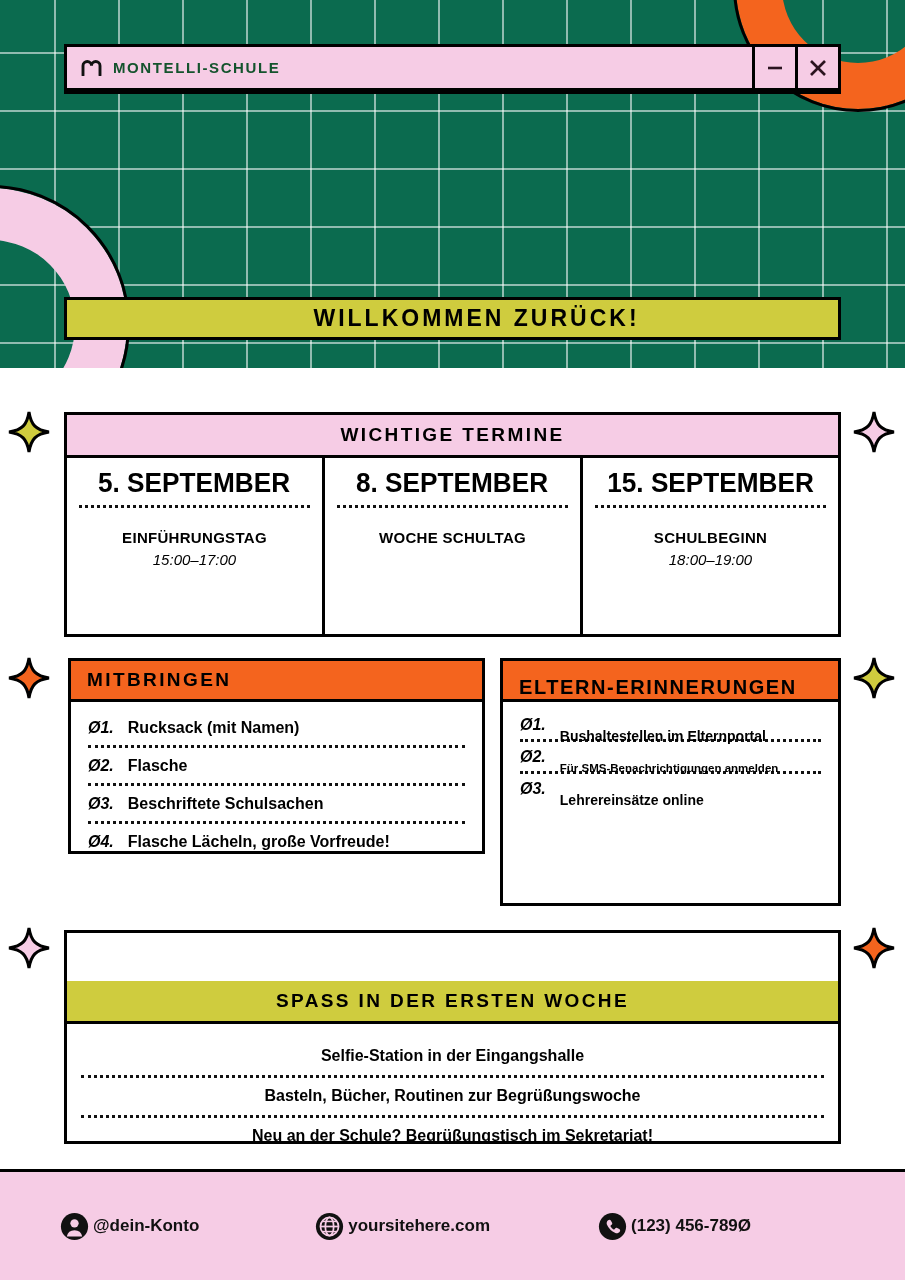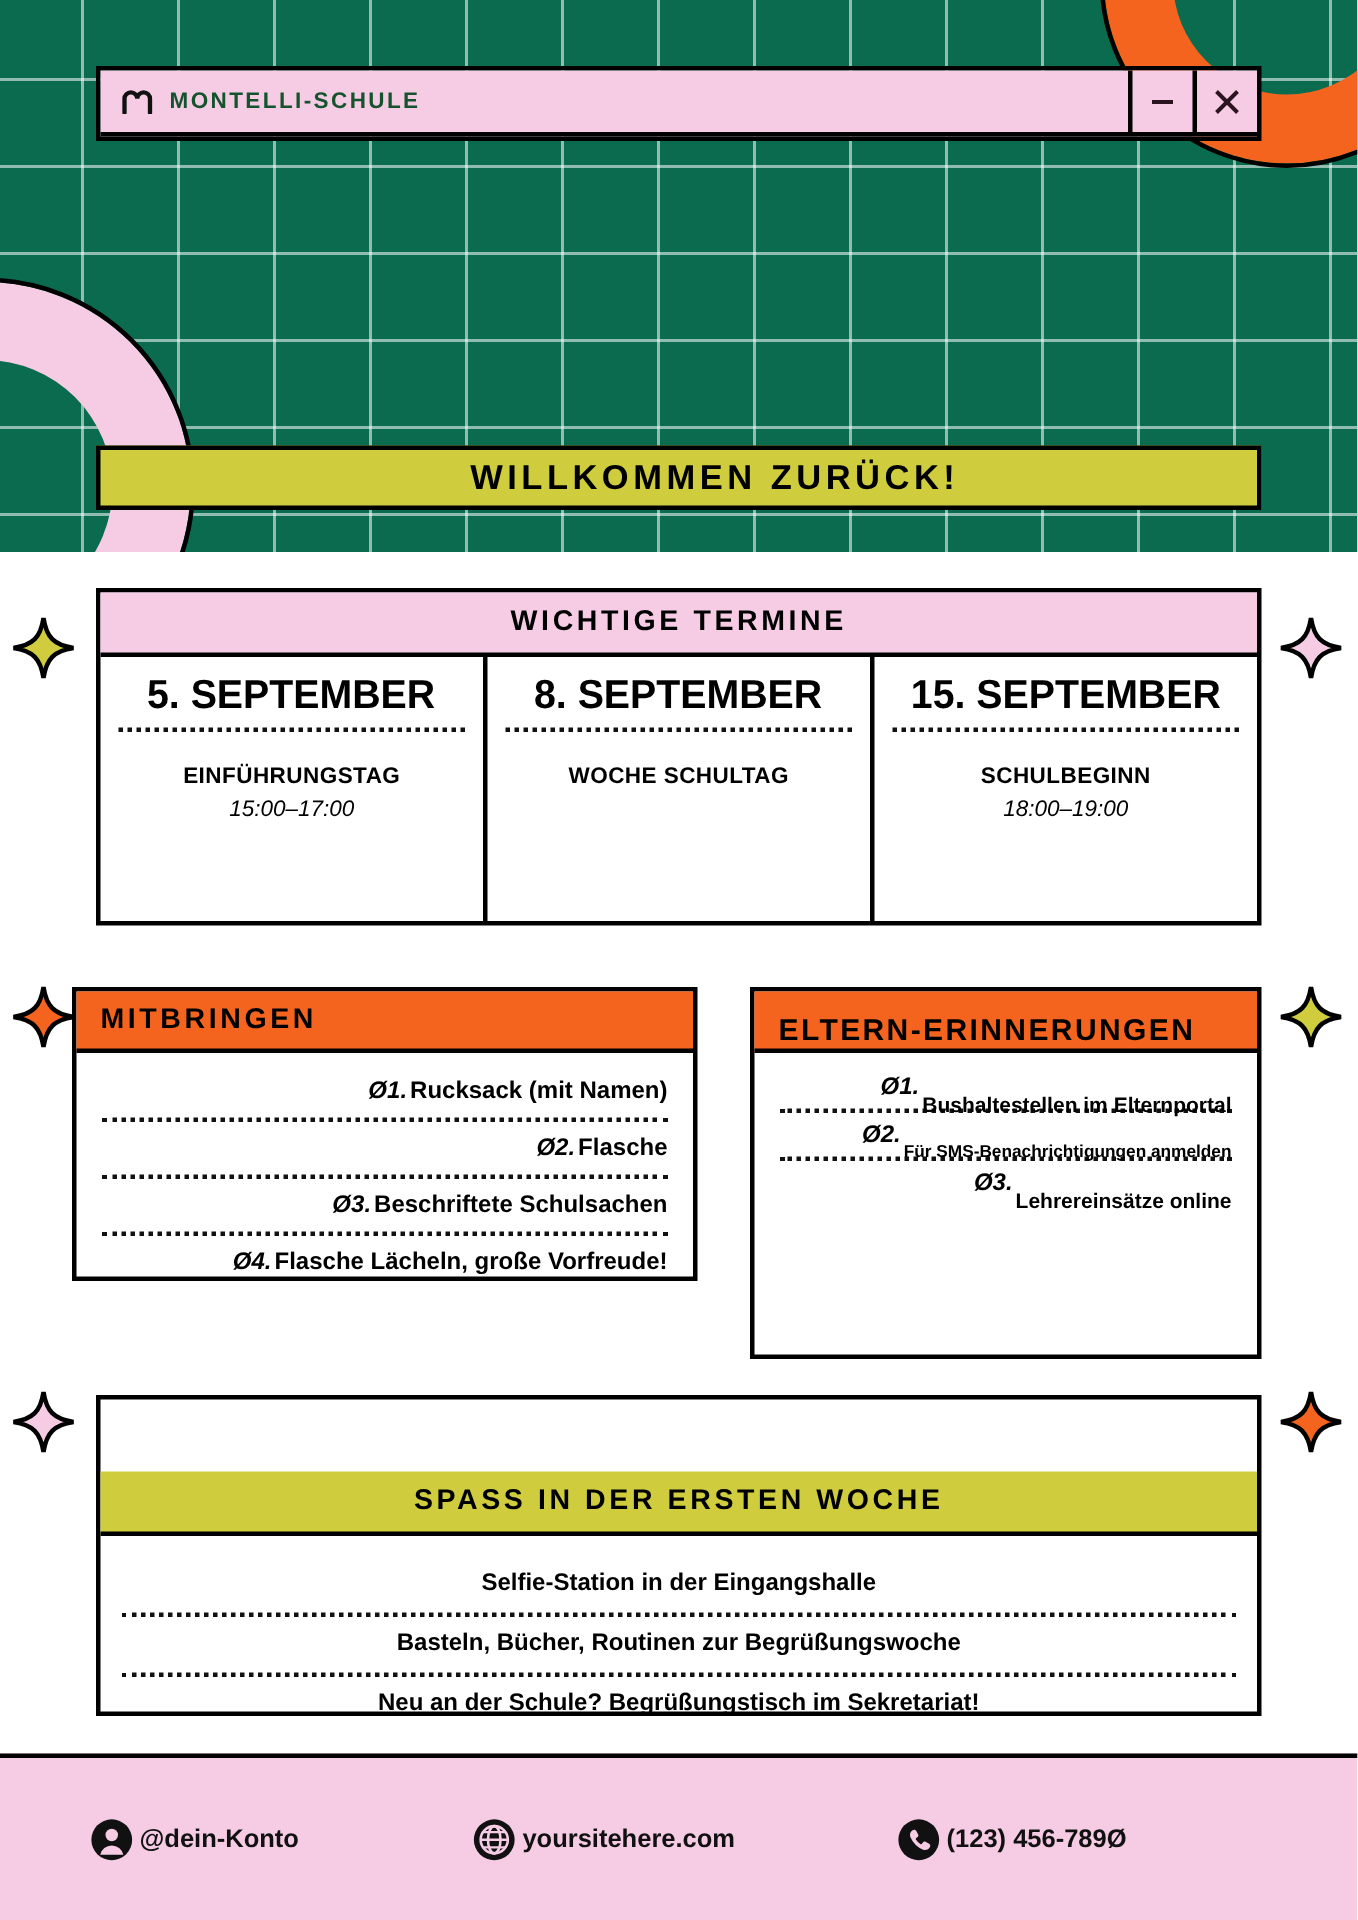--- a/index.html
+++ b/index.html
@@ -134,21 +134,21 @@
   }
   .card-head-text {
     font-size: 19px;
     font-weight: bold;
     letter-spacing: 2.4px;
     color: #000;
     width: 100%;
   }
 
   
-  .dates { left: 64px; top: 392px; width: 777px; height: 225px; }
+  .dates { left: 64px; top: 412px; width: 777px; height: 225px; }
   .dates .card-head { height: 43px; background: #f6cce5; justify-content: center; }
   .dates-row { display: flex; height: 176px; }
   .date-col {
     flex: 1;
     padding: 12px 12px 14px;
     display: flex;
     flex-direction: column;
     align-items: center;
   }
   .date-col + .date-col { border-left: 3px solid #000; }
@@ -175,39 +175,38 @@
     color: #000;
   }
   .date-time {
     margin-top: 5px;
     font-size: 15px;
     font-style: italic;
     color: #000;
   }
 
   
-  .bring { left: 48px; top: 658px; width: 417px; height: 196px; }
+  .bring { left: 68px; top: 658px; width: 417px; height: 196px; }
   .remind { left: 500px; top: 658px; width: 341px; height: 248px; }
   .bring .card-head, .remind .card-head {
     height: 41px; background: #f4641e; padding: 0 16px;
   }
   .remind .card-head .card-head-text {
     white-space: normal;
     line-height: 1.0;
     font-size: 20px;
     letter-spacing: 1.6px;
     margin-top: 14px;
   }
   .list-body { padding: 8px 15px 6px; }
   .list-item {
     display: flex;
     align-items: baseline;
-    gap: 2px;
+    gap: 14px;
     padding: 9px 2px 8px;
-    justify-content: flex-end;
   }
   .list-num {
     font-size: 16px;
     font-style: italic;
     font-weight: bold;
     color: #000;
     flex: none;
   }
   .list-text {
     font-size: 16px;

